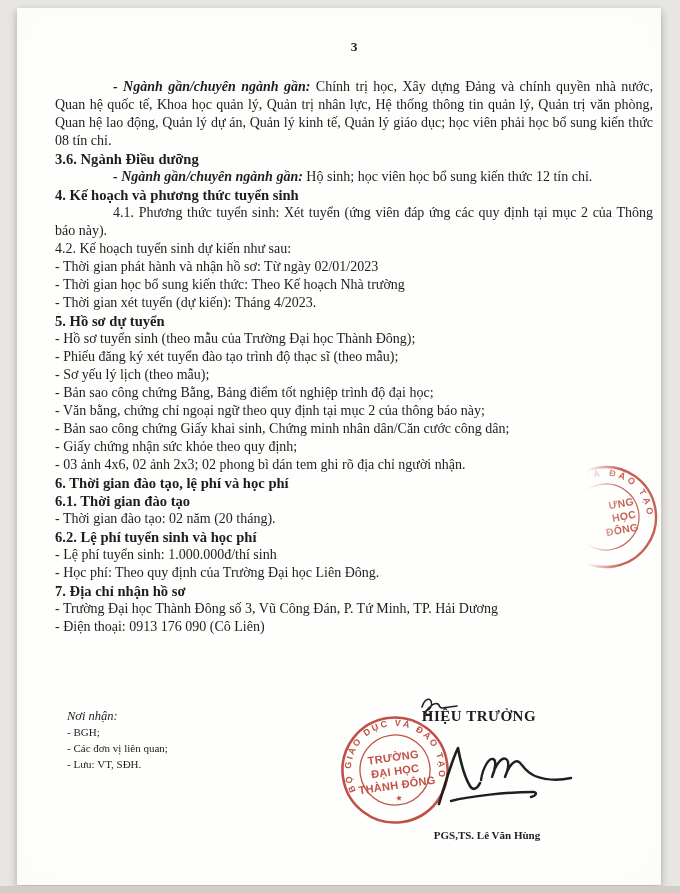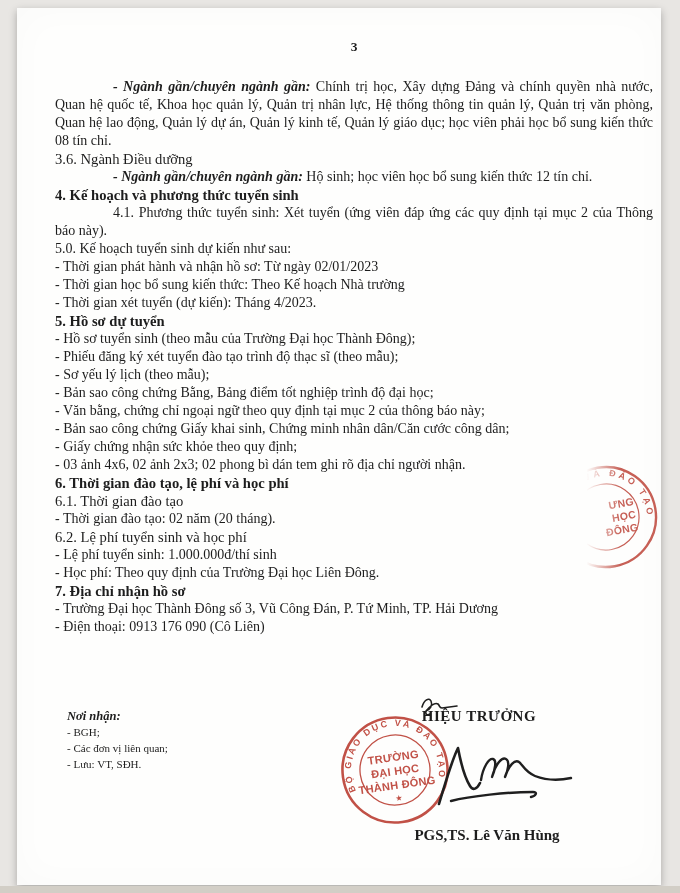--- a/index.html
+++ b/index.html
@@ -17,31 +17,31 @@
     box-sizing:border-box;
     padding:30px 8px 0 38px;
     color:#1d1d1d;
     font-size:14px;line-height:18px;
   }
   .pageno{text-align:center;font-weight:bold;font-size:13.5px;margin-bottom:22px;}
   .content p{margin:0;}
   .pj{text-align:justify;text-indent:58px;}
   .lead{font-style:italic;font-weight:bold;}
   .h1{font-weight:bold;margin-left:14px;font-size:14.6px;}
-  .h2{font-weight:normal;margin-left:52px;font-size:14.6px;}
+  .h2{font-weight:bold;margin-left:52px;font-size:14.6px;}
   .sub{margin-left:58px;}
   .dash{margin-left:43px;}
 
   
   .recipients{position:absolute;left:50px;top:700px;font-size:11px;line-height:16px;z-index:3;}
-  .recipients .rtitle{font-weight:bold;font-style:italic;font-size:12.5px;}
+  .recipients .rtitle{font-weight:normal;font-style:italic;font-size:12.5px;}
   .sig-title{position:absolute;left:372px;top:699px;width:180px;text-align:center;
     font-weight:bold;font-size:15px;letter-spacing:.5px;z-index:3;}
   .sig-name{position:absolute;left:335px;top:818px;width:270px;text-align:center;
-    font-weight:bold;font-size:15px;z-index:5;}
+    font-weight:bold;font-size:11px;z-index:5;}
 
   
   .seal{position:absolute;left:322px;top:706px;width:112px;height:112px;
     transform:rotate(-8deg);z-index:1;opacity:.88;}
   .pseal{position:absolute;left:537px;top:457px;width:104px;height:104px;
     transform:rotate(-10deg);z-index:1;opacity:.85;
     -webkit-mask-image:linear-gradient(100deg,transparent 34%,rgba(0,0,0,.95) 62%);
     mask-image:linear-gradient(100deg,transparent 34%,rgba(0,0,0,.95) 62%);}
   .seal svg,.pseal svg{width:100%;height:100%;display:block;}
   .ring{fill:none;stroke:#b93a2e;}
@@ -67,21 +67,21 @@
   <div class="page">
 
     <div class="pageno">3</div>
 
     <div class="content">
       <p class="pj"><span class="lead">- Ngành gần/chuyên ngành gần:</span><span> Chính trị học, Xây dựng Đảng và chính quyền nhà nước, Quan hệ quốc tế, Khoa học quản lý, Quản trị nhân lực, Hệ thống thông tin quản lý, Quản trị văn phòng, Quan hệ lao động, Quản lý dự án, Quản lý kinh tế, Quản lý giáo dục; học viên phải học bổ sung kiến thức 08 tín chỉ.</span></p>
       <p class="h2">3.6. Ngành Điều dưỡng</p>
       <p class="pj"><span class="lead">- Ngành gần/chuyên ngành gần:</span><span> Hộ sinh; học viên học bổ sung kiến thức 12 tín chỉ.</span></p>
       <p class="h1">4. Kế hoạch và phương thức tuyển sinh</p>
       <p class="pj">4.1. Phương thức tuyển sinh: Xét tuyển (ứng viên đáp ứng các quy định tại mục 2 của Thông báo này).</p>
-      <p class="sub">5.0. Kế hoạch tuyển sinh dự kiến như sau:</p>
+      <p class="sub">4.2. Kế hoạch tuyển sinh dự kiến như sau:</p>
       <p class="dash">- Thời gian phát hành và nhận hồ sơ: Từ ngày 02/01/2023</p>
       <p class="dash">- Thời gian học bổ sung kiến thức: Theo Kế hoạch Nhà trường</p>
       <p class="dash">- Thời gian xét tuyển (dự kiến): Tháng 4/2023.</p>
       <p class="h1">5. Hồ sơ dự tuyển</p>
       <p class="dash">- Hồ sơ tuyển sinh (theo mẫu của Trường Đại học Thành Đông);</p>
       <p class="dash">- Phiếu đăng ký xét tuyển đào tạo trình độ thạc sĩ (theo mẫu);</p>
       <p class="dash">- Sơ yếu lý lịch (theo mẫu);</p>
       <p class="dash">- Bản sao công chứng Bằng, Bảng điểm tốt nghiệp trình độ đại học;</p>
       <p class="dash">- Văn bằng, chứng chỉ ngoại ngữ theo quy định tại mục 2 của thông báo này;</p>
       <p class="dash">- Bản sao công chứng Giấy khai sinh, Chứng minh nhân dân/Căn cước công dân;</p>

